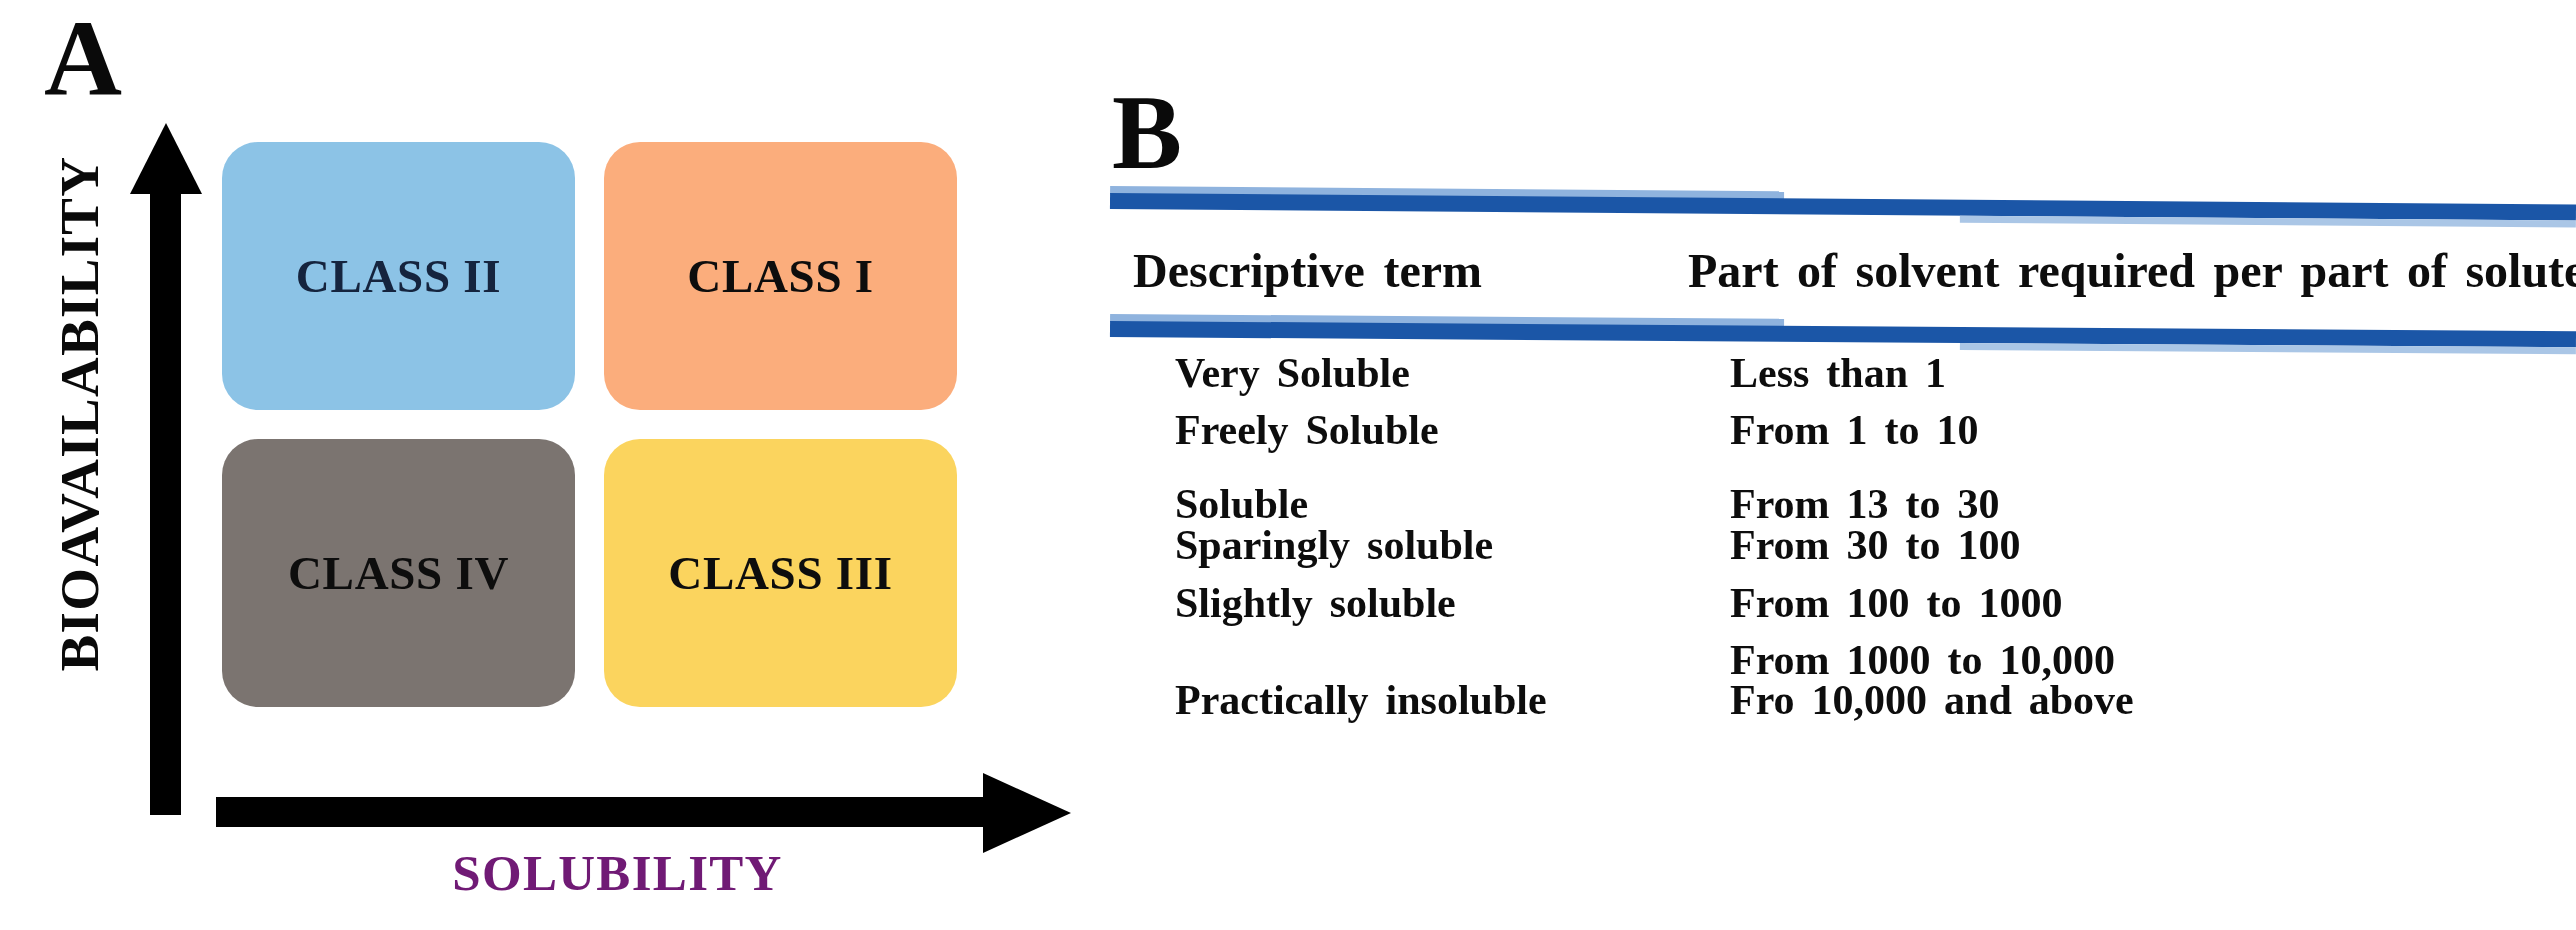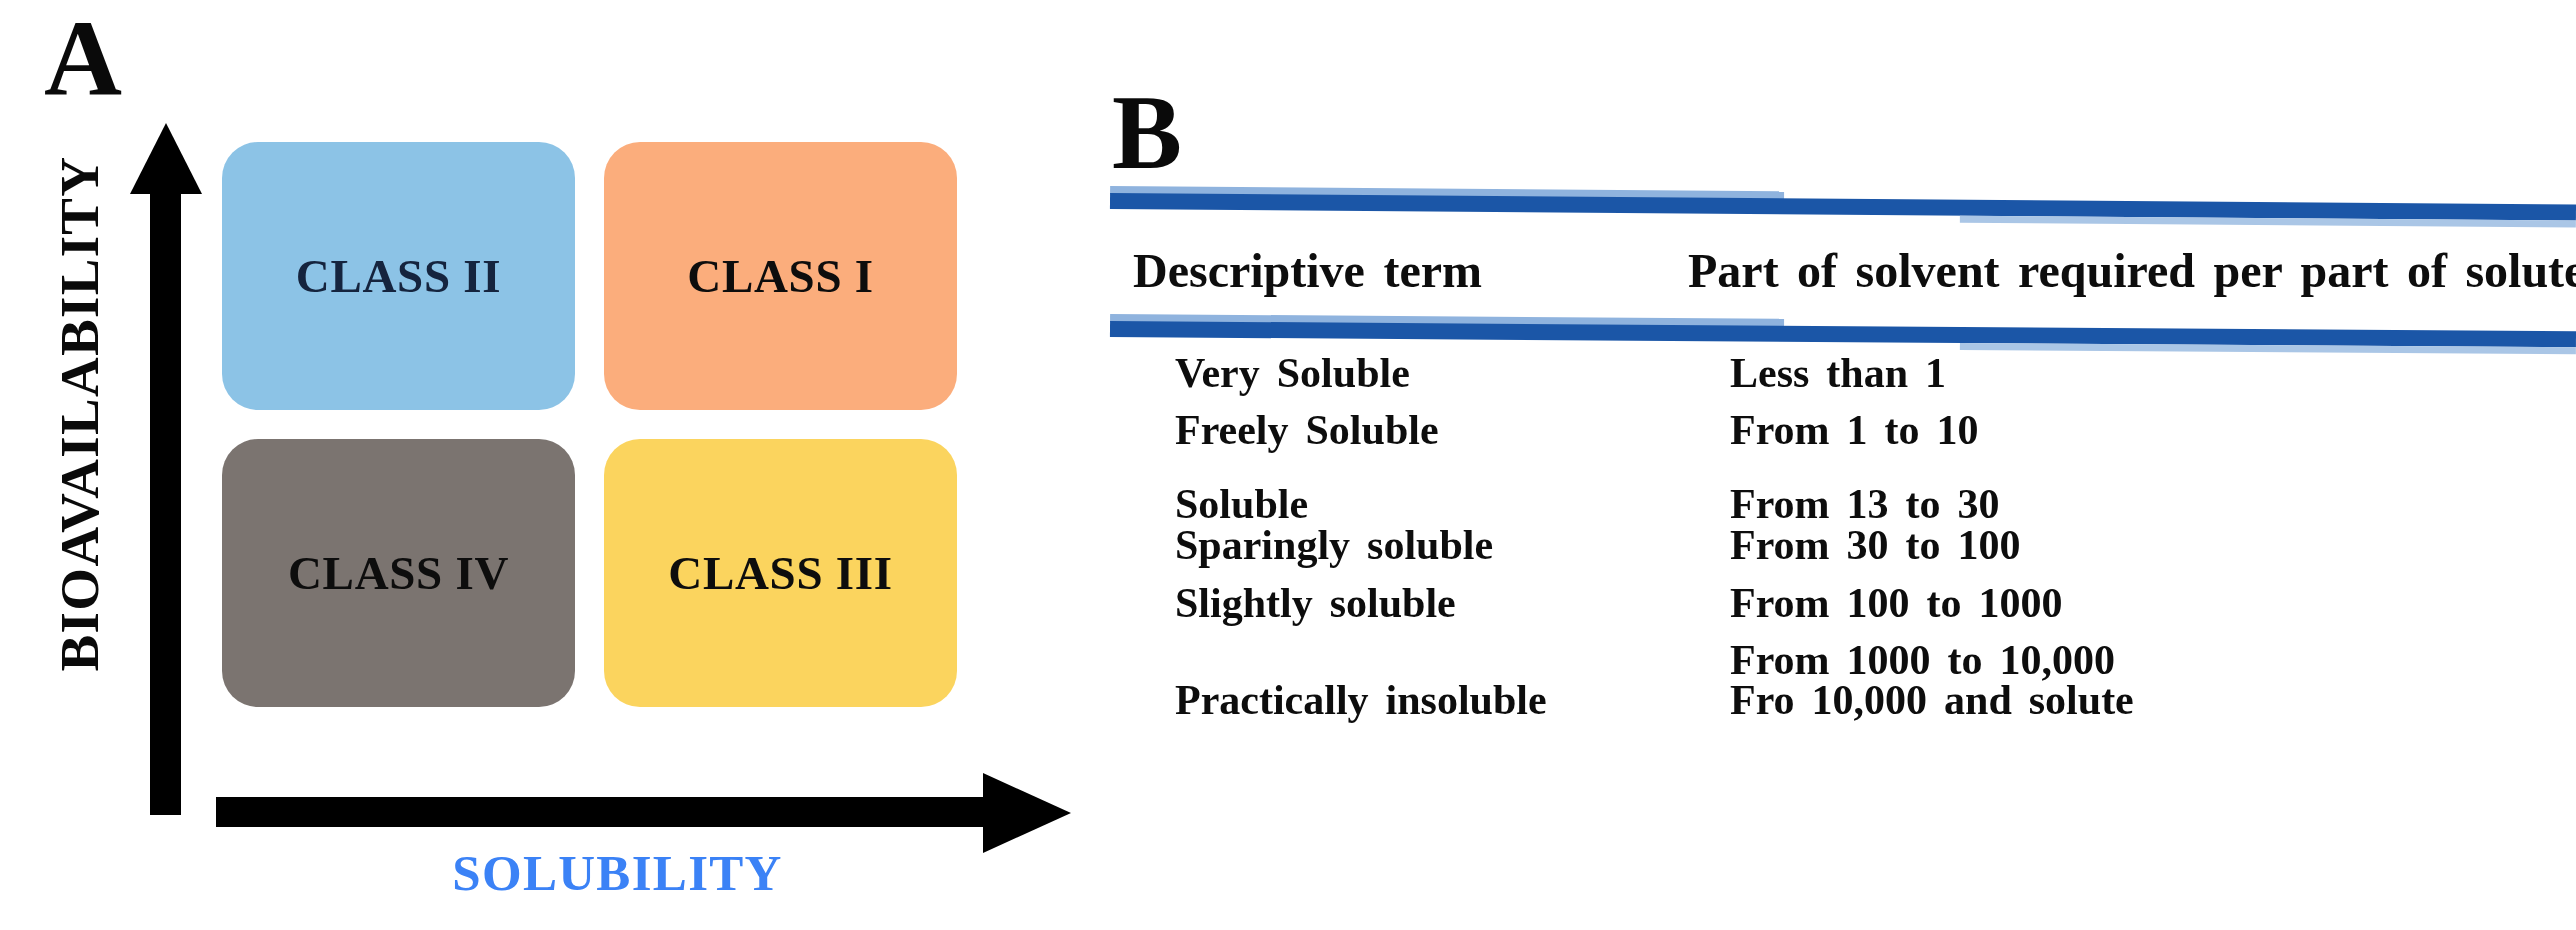--- a/index.html
+++ b/index.html
@@ -57,21 +57,21 @@
     border-top: 40px solid transparent;
     border-bottom: 40px solid transparent;
     border-left: 88px solid #000;
   }
   .sol-label {
     left: 216px; top: 844px;
     width: 803px;
     text-align: center;
     font-size: 51px;
     letter-spacing: 1.3px;
-    color: #3b82f6;
+    color: #701a75;
   }
 
   .quadrant-grid {
     left: 222px; top: 142px;
     width: 768px; height: 607px;
     display: grid;
     grid-template-columns: 353px 353px;
     grid-template-rows: 268px 268px;
     column-gap: 61px;
     row-gap: 72px;
@@ -181,16 +181,16 @@
     </div>
     <div class="tbl-row" style="top: 230px; padding-left: 44px;">
       <span class="col1">Slightly soluble</span>
       <span class="col2">From 100 to 1000</span>
     </div>
     <div class="tbl-row" style="top: 287px;">
       <span class="col2">From 1000 to 10,000</span>
     </div>
     <div class="tbl-row" style="top: 327px;">
       <span class="col1">Practically insoluble</span>
-      <span class="col2">Fro 10,000 and solute</span>
+      <span class="col2">Fro 10,000 and above</span>
     </div>
   </div>
 
 
 </body></html>

